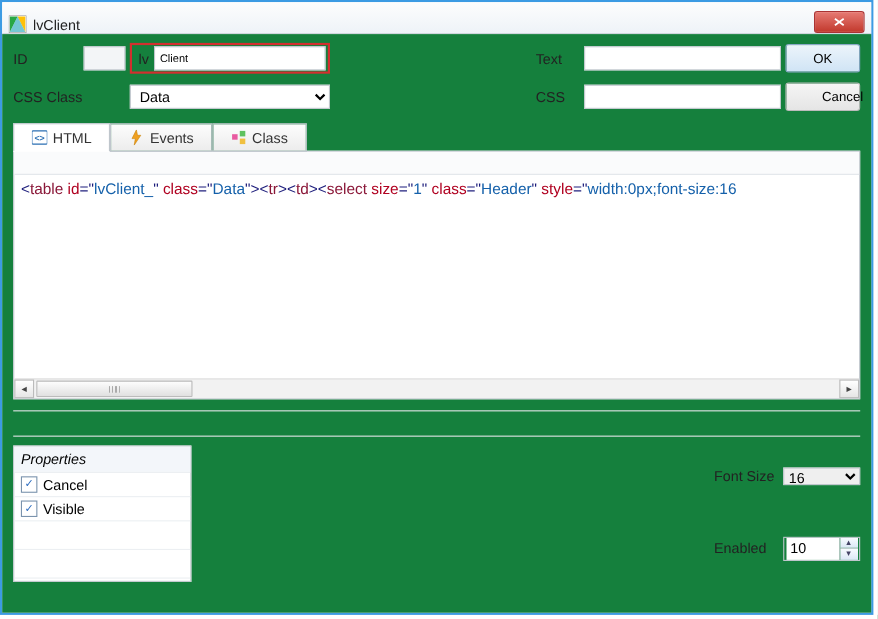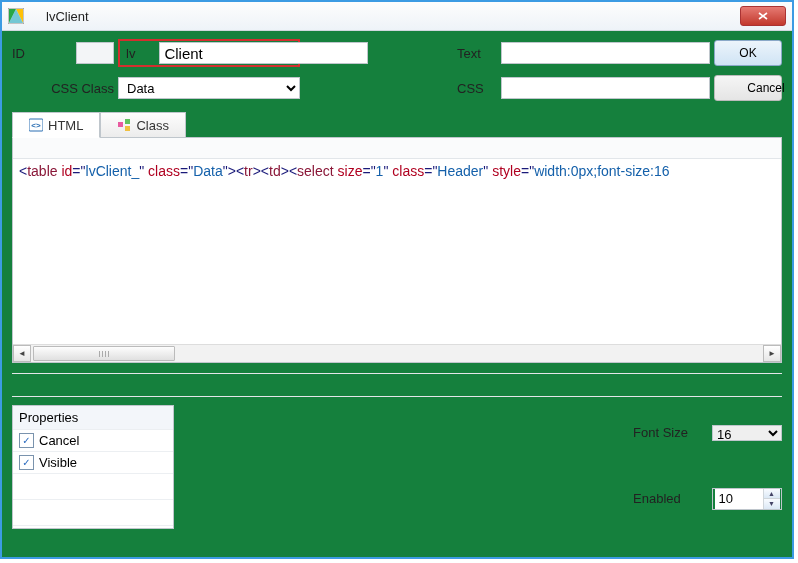--- a/index.html
+++ b/index.html
@@ -14,23 +14,22 @@
   border: 2px solid #3c9be3;
   box-sizing: border-box;
   display: flex;
   flex-direction: column;
 }
 .titlebar {
   height: 28px;
   background: linear-gradient(#fdfdfd, #eef3f8);
   border-bottom: 1px solid #d0d7de;
   display: flex;
-  align-items: center;
+  align-items: flex-end;
   padding: 0 6px;
-  gap: 16px;
 }
 .titlebar .title {
   flex: 1;
   font-size: 13px;
   color: #222;
 }
 .app-icon {
   width: 16px; height: 16px;
   margin-right: 6px;
   display: inline-block;
@@ -67,21 +66,21 @@
   height: 22px;
   border: 1px solid #bfc6cc;
   background: #f3f5f7;
   box-sizing: border-box;
 }
 .txt {
   height: 22px;
   border: 1px solid #bfc6cc;
   box-sizing: border-box;
   padding: 2px 4px;
-  font-size: 15px;
+  font-size: 10px;
   background: #fff;
 }
 .btn {
   height: 24px;
   border: 1px solid #8aa8c8;
   border-radius: 3px;
   background: linear-gradient(#ecf4fb, #d0e4f5);
   font-size: 12px;
   display: flex;
   align-items: center;
@@ -98,21 +97,21 @@
   background: #fff;
   font-size: 13px;
   padding: 0 4px;
 }
 .highlight-wrap {
   display: flex;
   border: 2px solid #d32f2f;
   padding: 1px 2px;
   box-sizing: border-box;
   align-items: center;
-  gap: 20px;
+  gap: 1px;
   height: 28px;
 }
 .tabs {
   margin-top: 10px;
   display: flex;
   position: relative;
 }
 .tab {
   display: flex;
   align-items: center;
@@ -202,20 +201,21 @@
 .props-panel {
   width: 160px;
   height: 122px;
   border: 1px solid #bfc6cc;
   background: #fff;
   font-size: 13px;
 }
 .props-panel .hdr {
   padding: 4px 6px;
   background: #f3f6fa;
+  font-style: italic;
 }
 .props-panel .row {
   padding: 3px 6px;
   display: flex;
   align-items: center;
   gap: 5px;
   border-top: 1px solid #eceff2;
 }
 .props-panel .row.empty { height: 19px; }
 .chk {
@@ -224,21 +224,21 @@
   background: #fff;
   display: inline-flex;
   align-items: center; justify-content: center;
   font-size: 10px; color: #2a6bbf;
   line-height: 1;
 }
 .right-opts {
   margin-left: auto;
   display: grid;
   grid-template-columns: auto 70px;
-  gap: 8px 24px;
+  gap: 8px 8px;
   align-items: center;
   font-size: 13px;
 }
 .spin-wrap {
   display: flex;
   border: 1px solid #bfc6cc;
   height: 22px;
   box-sizing: border-box;
   justify-content: center;
 }
@@ -297,41 +297,49 @@
         <div class="highlight-wrap">
           <span class="lbl" style="padding:0 4px;">lv</span>
           <input class="txt" style="flex: 1 1 0%;" value="Client">
         </div>
       </div>
       <div></div>
       <div class="lbl">Text</div>
       <input class="txt" value="" style="">
       <div class="btn">OK</div>
 
-      <div class="lbl" style="grid-column: span 2; white-space:nowrap;text-align:right;">CSS Class</div>
+      <div class="lbl" style="grid-column: span 2; white-space:nowrap;">CSS Class</div>
       <div style="grid-column: span 2;">
         <select class="sel" style="width:100%;">
           <option>Data</option>
         </select>
       </div>
       <div></div>
       <div class="lbl">CSS</div>
       <input class="txt" value="" style="">
       <div class="btn cancel">Cancel</div>
     </div>
 
     <div class="tabs">
       <div class="tab active">
         <span class="ticon">
           <svg width="14" height="14" viewBox="0 0 14 14">
             <rect x="0" y="1" width="14" height="12" rx="1" fill="#fff" stroke="#2b6fb3"></rect>
             <text x="7" y="10" font-size="8" text-anchor="middle" fill="#2b6fb3" font-weight="bold">&lt;&gt;</text>
           </svg>
         </span>
         <span>HTML</span>
+      </div>
+      <div class="tab">
+        <span class="ticon">
+          <svg width="14" height="14" viewBox="0 0 14 14">
+            <polygon points="7,0 3,8 6,8 5,14 11,5 8,5" fill="#f0a020" stroke="#c77e00" stroke-width="0.5"></polygon>
+          </svg>
+        </span>
+        <span>Events</span>
       </div>
       <div class="tab">
         <span class="ticon">
           <svg width="14" height="14" viewBox="0 0 14 14">
             <rect x="1" y="4" width="5" height="5" fill="#e85aa0"></rect>
             <rect x="8" y="1" width="5" height="5" fill="#5fc25f"></rect>
             <rect x="8" y="8" width="5" height="5" fill="#f0c040"></rect>
           </svg>
         </span>
         <span>Class</span>

